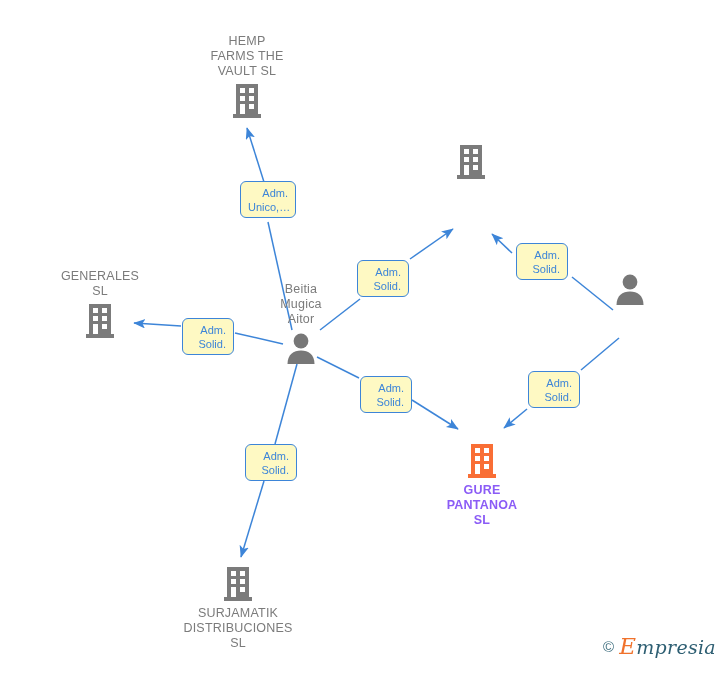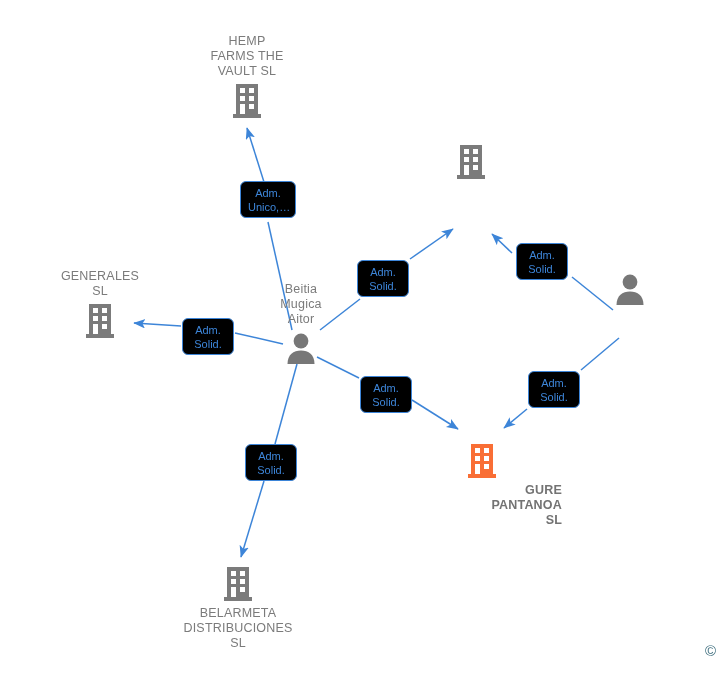--- a/index.html
+++ b/index.html
@@ -53,34 +53,34 @@
     line-height: 15px;
     color: #7c7c7c;
     letter-spacing: 0.2px;
     white-space: pre-line;
   }
   .node-label.above { margin-bottom: 4px; }
   .node-label.below { margin-top: 4px; }
 
   .node.company .node-label { color: #7b7b7b; }
   .node.person  .node-label { color: #7b7b7b; }
-  .node.focus .node-label { color: #737373; font-weight: bold; text-align: right; }
+  .node.focus .node-label { color: #8b5cf6; font-weight: bold; }
 
   
   .edge-label {
     position: absolute;
     box-sizing: border-box;
-    background: #000000;
+    background: #fef9c3;
     border: 1.4px solid #3d85d8;
     border-radius: 6px;
     color: #3d85d8;
     font-size: 11px;
     line-height: 14px;
     padding: 4px 7px;
-    text-align: center;
+    text-align: right;
     white-space: pre-line;
     cursor: pointer;
   }
 
   
   #watermark {
     position: absolute;
     right: 12px;
     bottom: 12px;
     display: flex;
@@ -209,21 +209,21 @@
         <span class="node-icon"><svg width="30" height="36" viewBox="0 0 30 36" xmlns="http://www.w3.org/2000/svg">
             <rect x="4" y="1" width="22" height="30" fill="#7b7b7b"></rect>
             <rect x="1" y="31" width="28" height="4" fill="#7b7b7b"></rect>
             <rect x="8" y="5" width="5" height="5" fill="#ffffff"></rect>
             <rect x="17" y="5" width="5" height="5" fill="#ffffff"></rect>
             <rect x="8" y="13" width="5" height="5" fill="#ffffff"></rect>
             <rect x="17" y="13" width="5" height="5" fill="#ffffff"></rect>
             <rect x="8" y="21" width="5" height="10" fill="#ffffff"></rect>
             <rect x="17" y="21" width="5" height="5" fill="#ffffff"></rect>
           </svg></span>
-        <span class="node-label below">BELARMETA
+        <span class="node-label below">SURJAMATIK
 DISTRIBUCIONES
 SL</span>
       </div>
     </div>
 
   <div id="edge-label-layer">
       <div class="edge-label" style="left: 240px; top: 181px; width: 56px; height: 37px;">Adm.
 Unico,…</div>
       <div class="edge-label" style="left: 357px; top: 260px; width: 52px; height: 37px;">Adm.
 Solid.</div>
@@ -234,15 +234,16 @@
       <div class="edge-label" style="left: 245px; top: 444px; width: 52px; height: 37px;">Adm.
 Solid.</div>
       <div class="edge-label" style="left: 516px; top: 243px; width: 52px; height: 37px;">Adm.
 Solid.</div>
       <div class="edge-label" style="left: 528px; top: 371px; width: 52px; height: 37px;">Adm.
 Solid.</div>
     </div>
 
   <div id="watermark">
     <span class="copy">©</span>
+    <span class="brand"><span class="cap">E</span><span>mpresia</span></span>
   </div>
 
 </div>
 
 </body></html>

